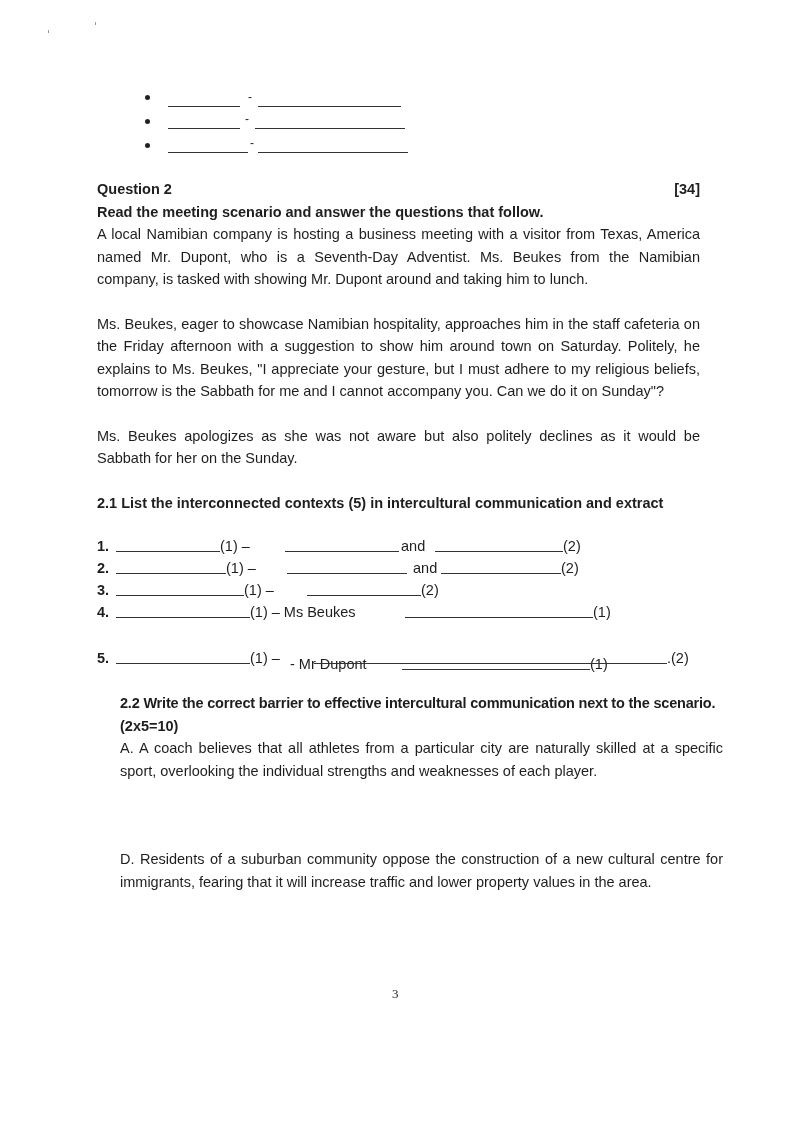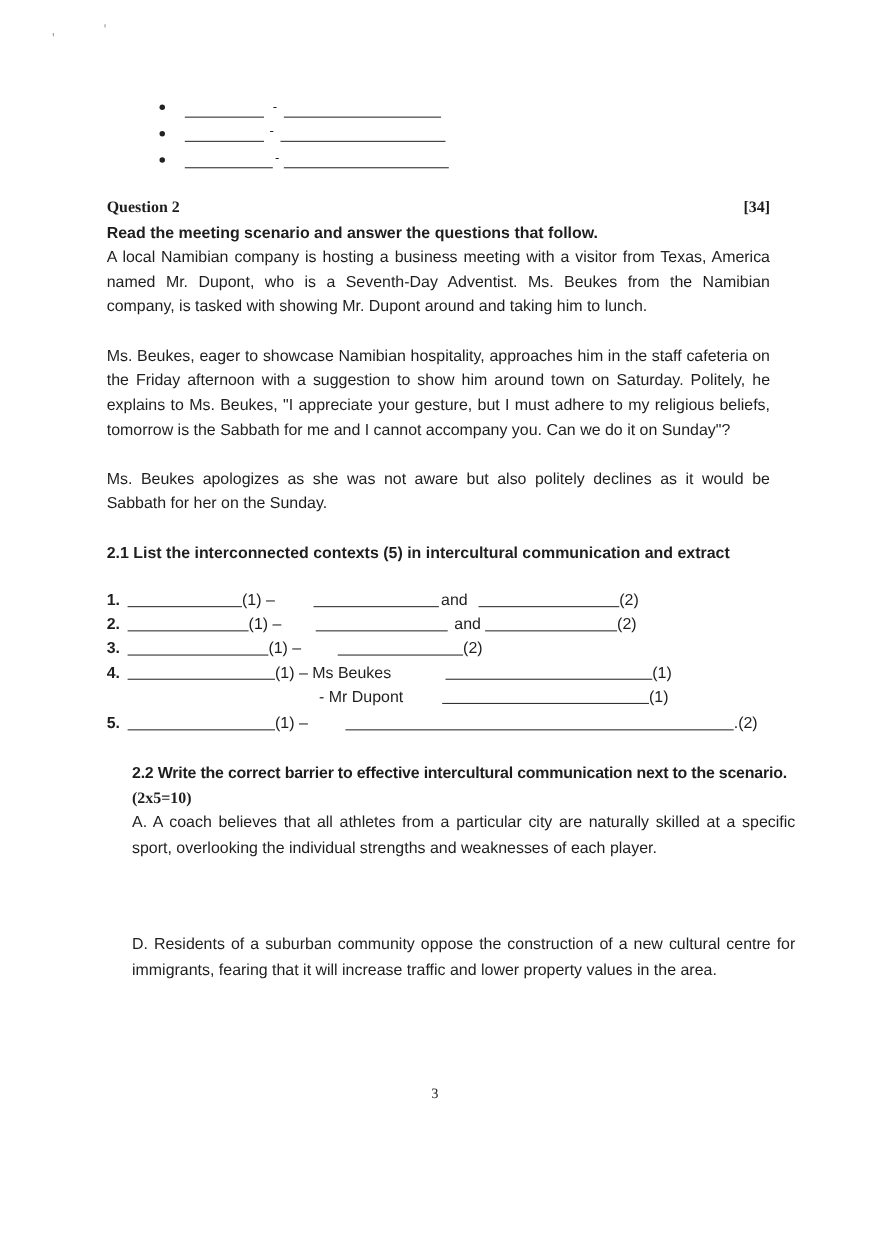--- a/index.html
+++ b/index.html
@@ -7,21 +7,21 @@
          font-family: "Liberation Sans", "DejaVu Sans", sans-serif; color: #1e1e1e; }
   .page { position: absolute; left: 0; top: 0; width: 794px; height: 1122px; }
   .speck { position: absolute; width: 1px; height: 3px; background: #999; }
   .bullets { position: absolute; left: 145px; top: 90px; }
   .bullet-row { position: relative; height: 24px; }
   .bullet-dot { position: absolute; left: 0; top: 5px; width: 5px; height: 5px; border-radius: 50%; background: #222; }
   .blank { position: absolute; border-bottom: 1px solid #333; height: 0; }
   .dash { position: absolute; font-size: 12px; }
   .block { position: absolute; left: 97px; width: 603px; font-size: 14.5px; line-height: 22.5px; }
   .bold { font-weight: bold; }
-  .row { display: flex; justify-content: space-between; font-family: Liberation Serif, serif; }
+  .row { display: flex; justify-content: space-between; }
   p { margin: 0; text-align: justify; }
   .ans { position: absolute; left: 97px; width: 600px; font-size: 14.5px; height: 22px; line-height: 22px; white-space: nowrap; }
   .ans span { position: absolute; top: 0; }
   .ans .ln { position: absolute; top: 16px; border-bottom: 1px solid #333; height: 0; }
   .pagenum { position: absolute; left: 392px; top: 986px; font-family: "Liberation Serif", serif; font-size: 13px; }
 </style>
 </head>
 <body>
 
 <div class="page">
@@ -94,21 +94,21 @@
   </div>
 
   <div class="ans" style="top:601px;">
     <span class="bold" style="left:0">4.</span>
     <div class="ln" style="left:19px;width:134px;"></div>
     <span style="left:153px">(1) – Ms Beukes</span>
     <div class="ln" style="left:308px;width:188px;"></div>
     <span style="left:496px">(1)</span>
   </div>
 
-  <div class="ans" style="top:623px;text-decoration:underline;">
+  <div class="ans" style="top:653px;text-decoration:underline;">
     <span style="left:193px">- Mr Dupont</span>
     <div class="ln" style="left:305px;width:188px;"></div>
     <span style="left:493px">(1)</span>
   </div>
 
   <div class="ans" style="top:647px;">
     <span class="bold" style="left:0">5.</span>
     <div class="ln" style="left:19px;width:134px;"></div>
     <span style="left:153px">(1) –</span>
     <div class="ln" style="left:217px;width:353px;"></div>

